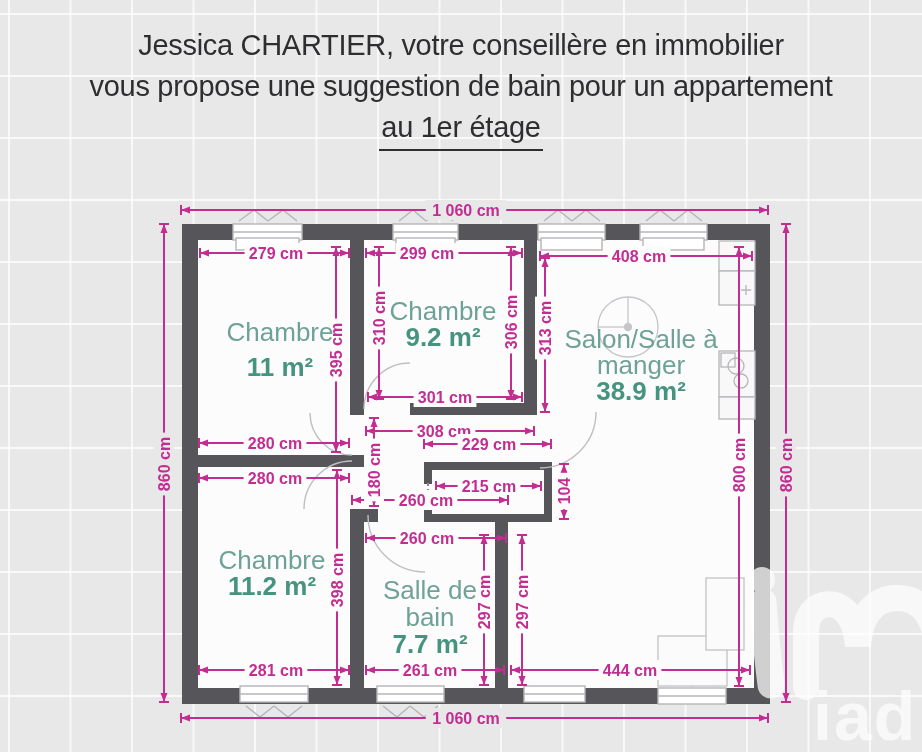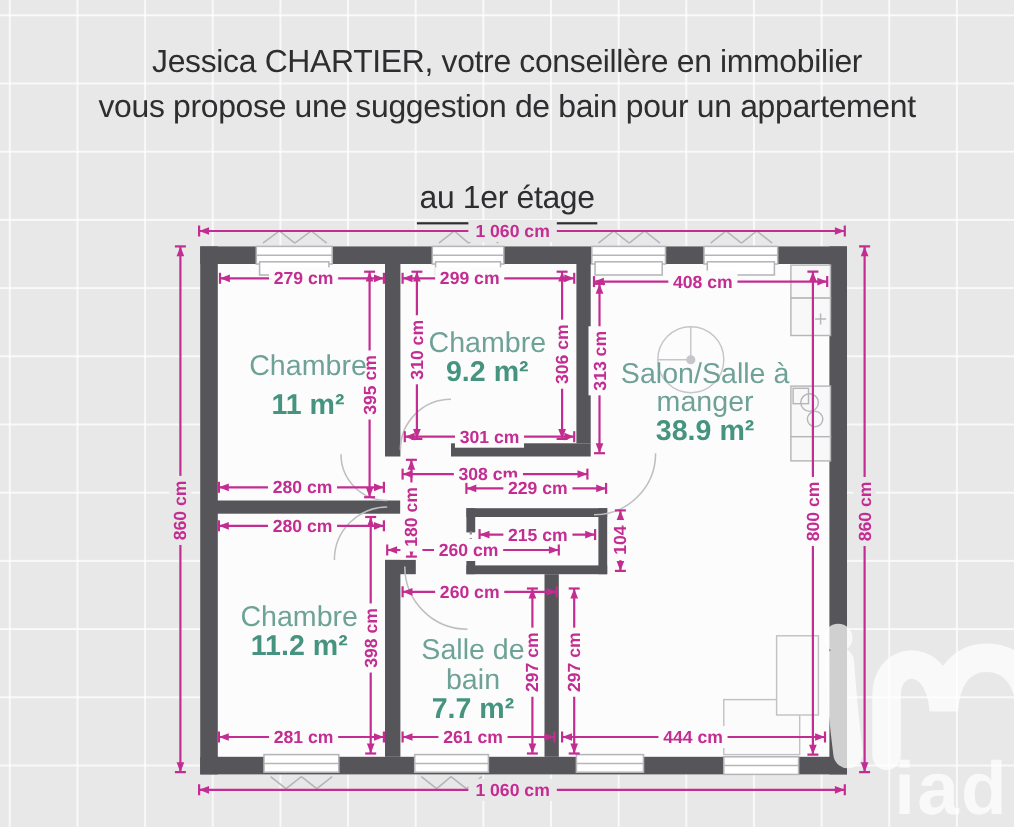--- a/index.html
+++ b/index.html
@@ -7,25 +7,25 @@
     position:relative;width:922px;height:752px;overflow:hidden;
     background-color:#e8e8e9;
     background-image:
       linear-gradient(to right, rgba(255,255,255,.72) 2px, transparent 2px),
       linear-gradient(to bottom, rgba(255,255,255,.72) 2px, transparent 2px);
     background-size:61.5px 62px;
     background-position:8px 13px;
     font-family:"Liberation Sans", sans-serif;
   }
   .header{
-    position:absolute;top:36px;left:0;width:100%;
+    position:absolute;top:25px;left:0;width:100%;
     text-align:center;color:#2e2e30;
     font-size:29px;line-height:41px;letter-spacing:-0.3px;
   }
-  .header .u{display:inline-block;border-bottom:2.5px solid #2e2e30;padding:0 2px 1px 2px;margin-top:42px;}
+  .header .u{display:inline-block;border-bottom:2.5px solid #2e2e30;padding:0 2px 1px 2px;}
   svg{position:absolute;left:0;top:0;}
   .dim-label{font:700 16px "Liberation Sans", sans-serif;fill:#c32d92;text-anchor:middle;}
   .room-name{font:500 26px "Liberation Sans", sans-serif;fill:#6fa296;text-anchor:middle;}
   .room-area{font:700 26px "Liberation Sans", sans-serif;fill:#46947f;text-anchor:middle;}
   .wm-text{font:800 68px "Liberation Sans", sans-serif;fill:#ffffff;letter-spacing:2px;}
 </style>
 </head>
 <body>
 
 <div class="page">

